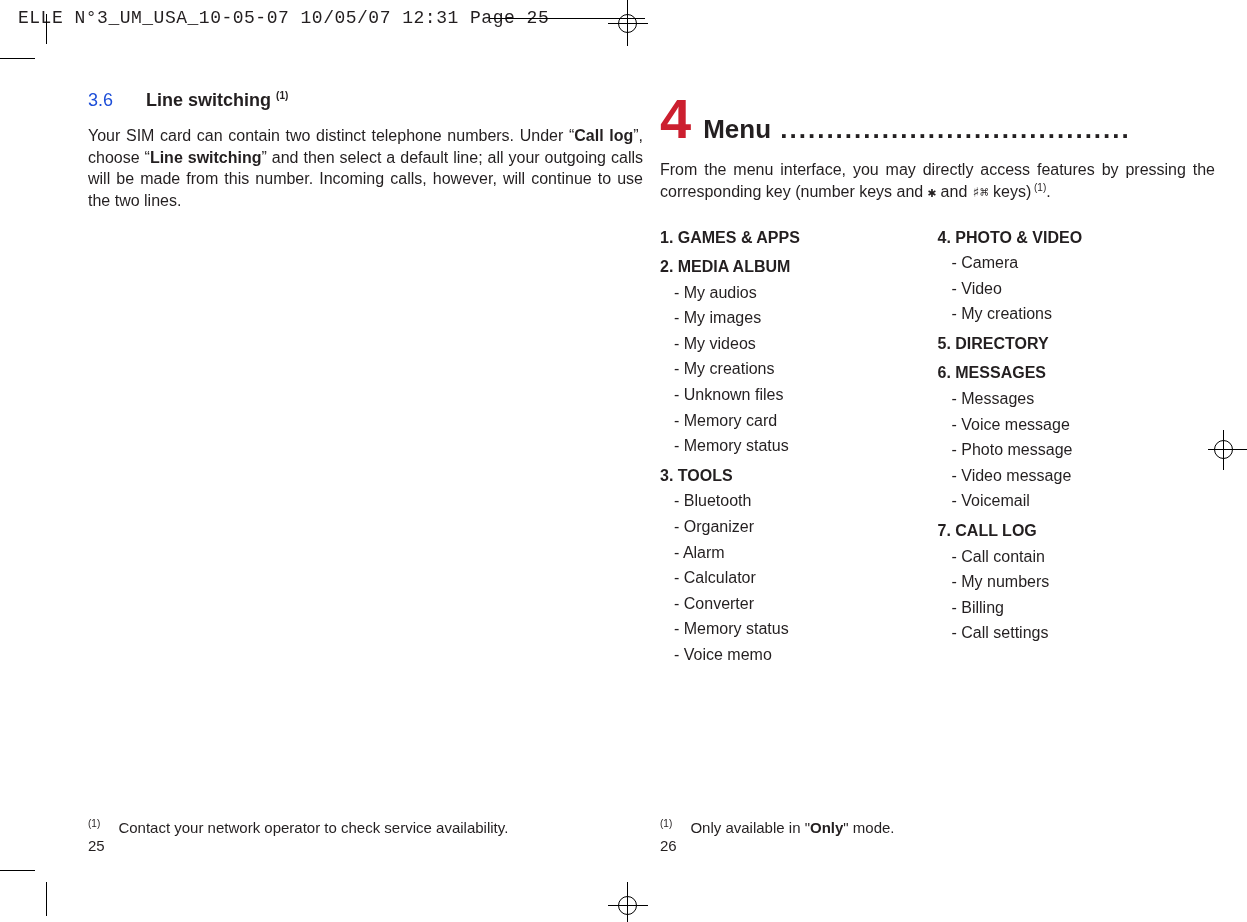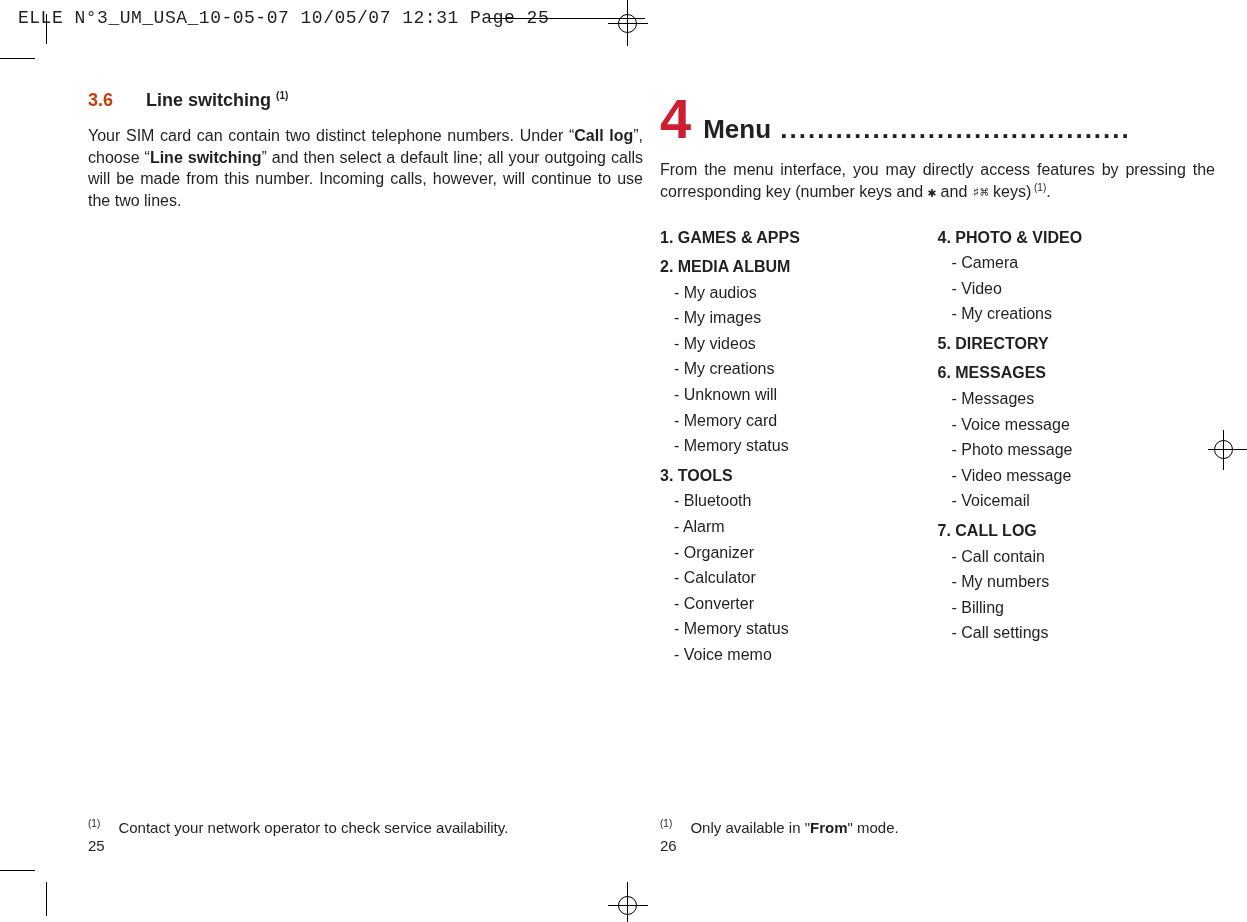--- a/index.html
+++ b/index.html
@@ -33,21 +33,21 @@
   .reg-bot .hline { position:absolute; top:23px; left:-6px; width:40px; border-top:1px solid #000; }
   .reg-right { position:absolute; top:450px; left:1210px; }
   .reg-right .v { position:absolute; top:-20px; left:13px; width:1px; height:40px; background:#000; }
   .reg-right .circ { position:absolute; top:-10px; left:4px; width:19px; height:19px; border:1px solid #000; border-radius:50%; }
   .reg-right .hline { position:absolute; top:-1px; left:-2px; width:40px; border-top:1px solid #000; }
 
   .page { position:absolute; top:60px; width:555px; height:810px; }
   .page-left { left:88px; }
   .page-right { left:660px; }
 
-  .sec-num { color:#c2410c; font-weight:bold; font-size:18px; margin-right:28px; }
+  .sec-num { color:#1d4ed8; font-weight:normal; font-size:18px; margin-right:28px; }
   .sec-title { font-weight:bold; font-size:18px; }
   .sup { font-size:10px; vertical-align:super; }
   h2.section { margin:30px 0 14px 0; font-size:18px; font-weight:bold; }
   .body-text { font-size:16px; line-height:1.35; text-align:justify;margin-top:11px; }
   .body-text .bold { font-weight:bold; }
 
   .note-row { display:flex; align-items:flex-start; margin-top:14px; }
   .note-icon {
     width:36px; height:36px; border-radius:7px;
     background:#cc1f2f;
@@ -134,27 +134,27 @@
   </div>
 
   <div class="menu-cols">
     <div class="menu-col" id="menu-col-1">
         <div class="menu-head">1. GAMES &amp; APPS</div>
         <div class="menu-head">2. MEDIA ALBUM</div>
         <div class="menu-sub">My audios</div>
         <div class="menu-sub">My images</div>
         <div class="menu-sub">My videos</div>
         <div class="menu-sub">My creations</div>
-        <div class="menu-sub">Unknown will</div>
+        <div class="menu-sub">Unknown files</div>
         <div class="menu-sub">Memory card</div>
         <div class="menu-sub">Memory status</div>
         <div class="menu-head">3. TOOLS</div>
         <div class="menu-sub">Bluetooth</div>
+        <div class="menu-sub">Organizer</div>
         <div class="menu-sub">Alarm</div>
-        <div class="menu-sub">Organizer</div>
         <div class="menu-sub">Calculator</div>
         <div class="menu-sub">Converter</div>
         <div class="menu-sub">Memory status</div>
         <div class="menu-sub">Voice memo</div>
       </div>
     <div class="menu-col" id="menu-col-2">
         <div class="menu-head">4. PHOTO &amp; VIDEO</div>
         <div class="menu-sub">Camera</div>
         <div class="menu-sub">Video</div>
         <div class="menu-sub">My creations</div>
@@ -168,16 +168,16 @@
         <div class="menu-head">7. CALL LOG</div>
         <div class="menu-sub">Call contain</div>
         <div class="menu-sub">My numbers</div>
         <div class="menu-sub">Billing</div>
         <div class="menu-sub">Call settings</div>
       </div>
   </div>
 
   <div class="footnote">
     <span class="fnmark">(1)</span>
-    <span>Only available in "</span><span class="bold" style="font-weight:bold">From</span><span>" mode.</span>
+    <span>Only available in "</span><span class="bold" style="font-weight:bold">Only</span><span>" mode.</span>
   </div>
   <div class="pagenum">26</div>
 </div>
 
 </body></html>

